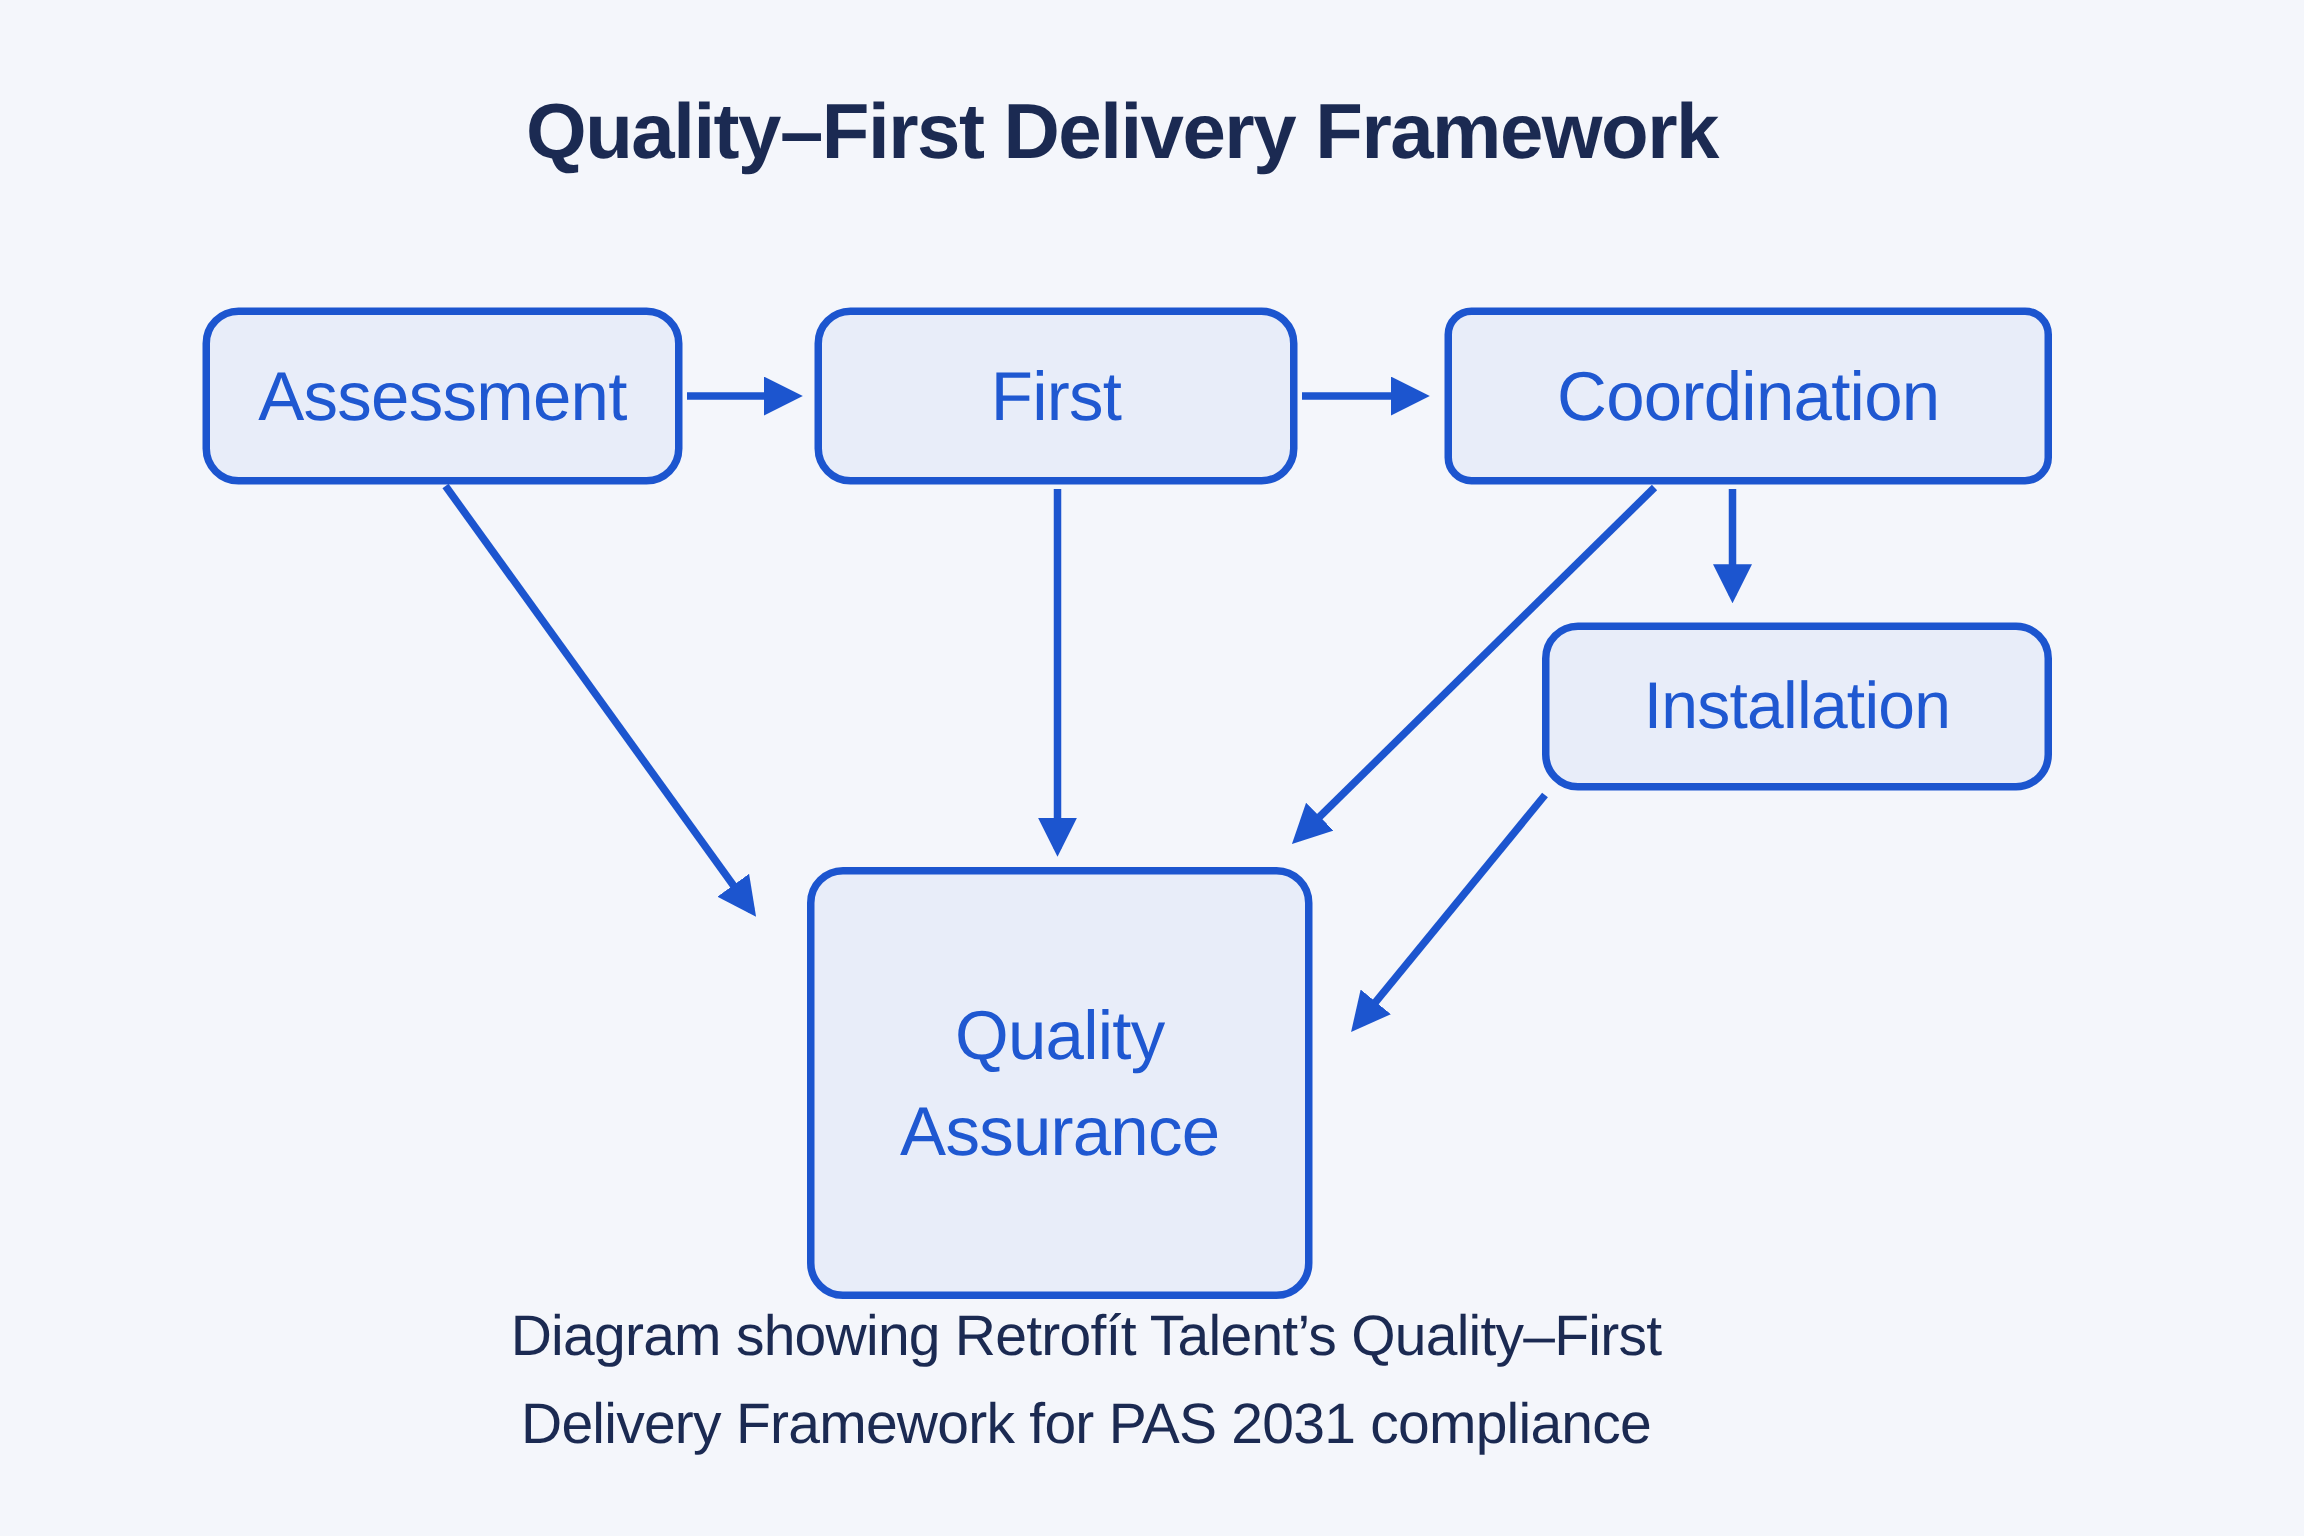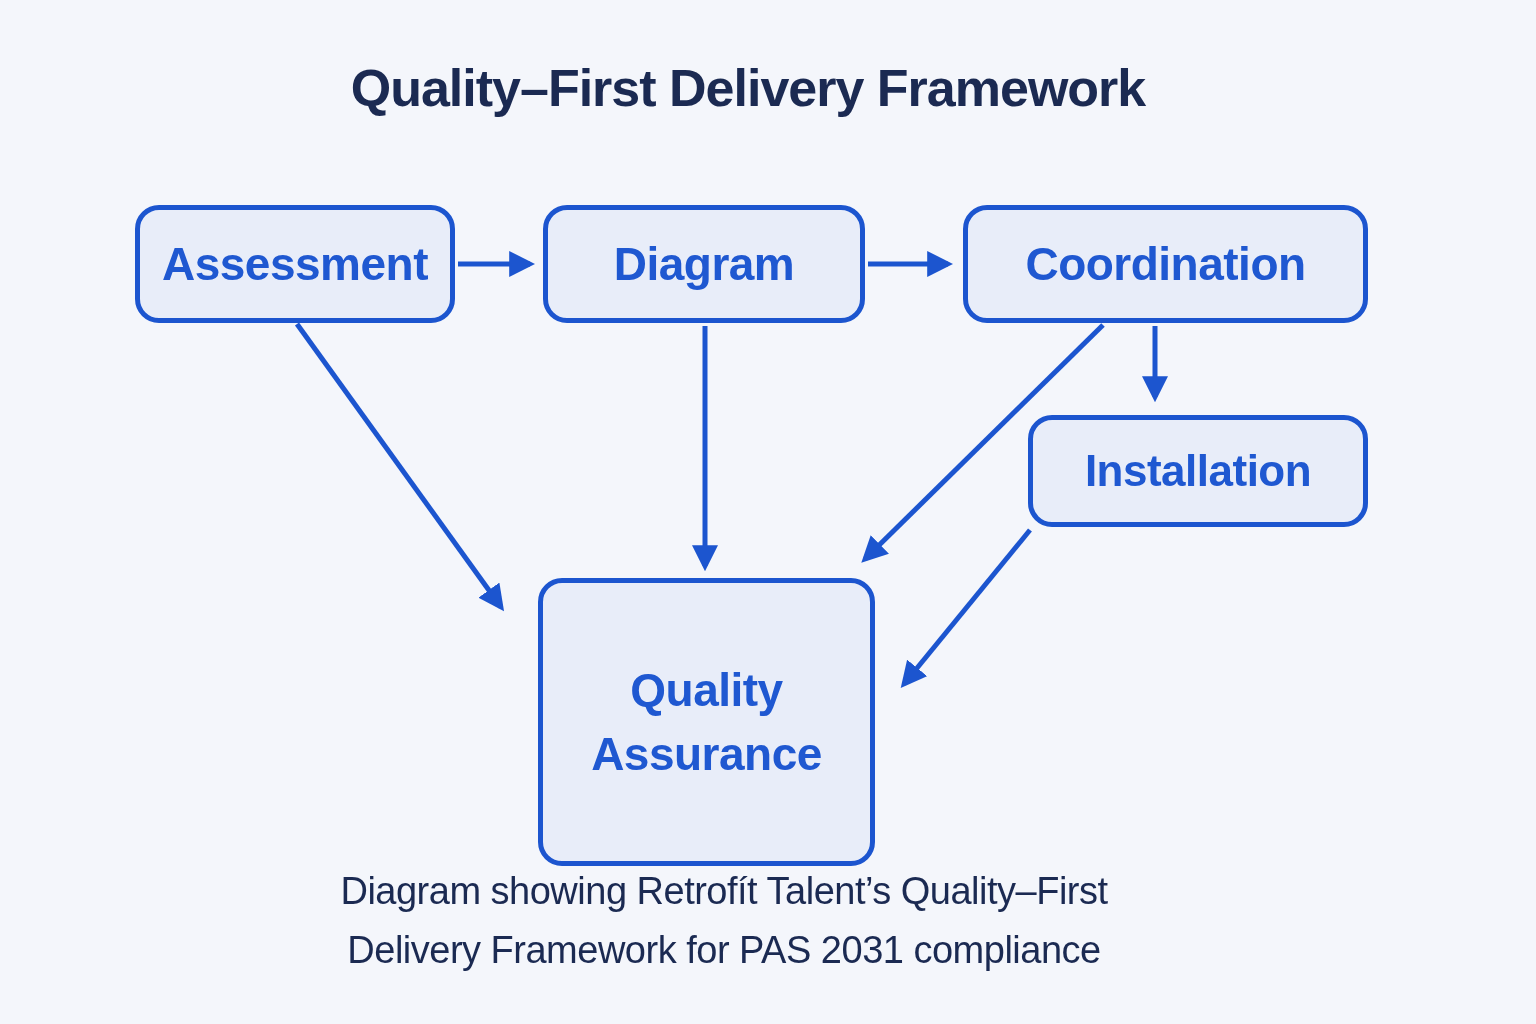--- a/index.html
+++ b/index.html
@@ -34,27 +34,27 @@
     position:absolute;left:0;top:0;width:1536px;height:1024px;
   }
   .node{
     position:absolute;
     display:flex;align-items:center;justify-content:center;
     background:var(--node-fill);
     border:5px solid var(--accent);
     border-radius:24px;
     color:var(--node-text);
     font-size:46px;
-    font-weight:700;
+    font-weight:400;
     letter-spacing:-0.5px;
     text-align:center;
   }
   .node-assessment{left:135px;top:205px;width:320px;height:118px;}
   .node-design{left:543px;top:205px;width:322px;height:118px;}
-  .node-coordination{left:963px;top:205px;width:405px;height:118px;}
+  .node-coordination{left:963px;top:205px;width:405px;height:118px;border-radius:18px;}
   .node-installation{left:1028px;top:415px;width:340px;height:112px;font-size:44px;}
   .node-quality-assurance{
     left:538px;top:578px;width:337px;height:288px;
     font-size:46px;line-height:1.4;padding:12px 22px;
   }
   .caption{
     position:absolute;
     left:0;top:862px;width:1408px;
     text-align:center;
     color:var(--heading);
@@ -87,21 +87,21 @@
       <line x1="1103" y1="325" x2="865" y2="559" marker-end="url(#arrowhead)"></line>
       <line x1="1030" y1="530" x2="904" y2="684" marker-end="url(#arrowhead)"></line>
     </g>
   </svg>
 
   <div class="node node-assessment">
     <span>Assessment</span>
   </div>
 
   <div class="node node-design">
-    <span>Diagram</span>
+    <span>First</span>
   </div>
 
   <div class="node node-coordination">
     <span>Coordination</span>
   </div>
 
   <div class="node node-installation">
     <span>Installation</span>
   </div>
 

